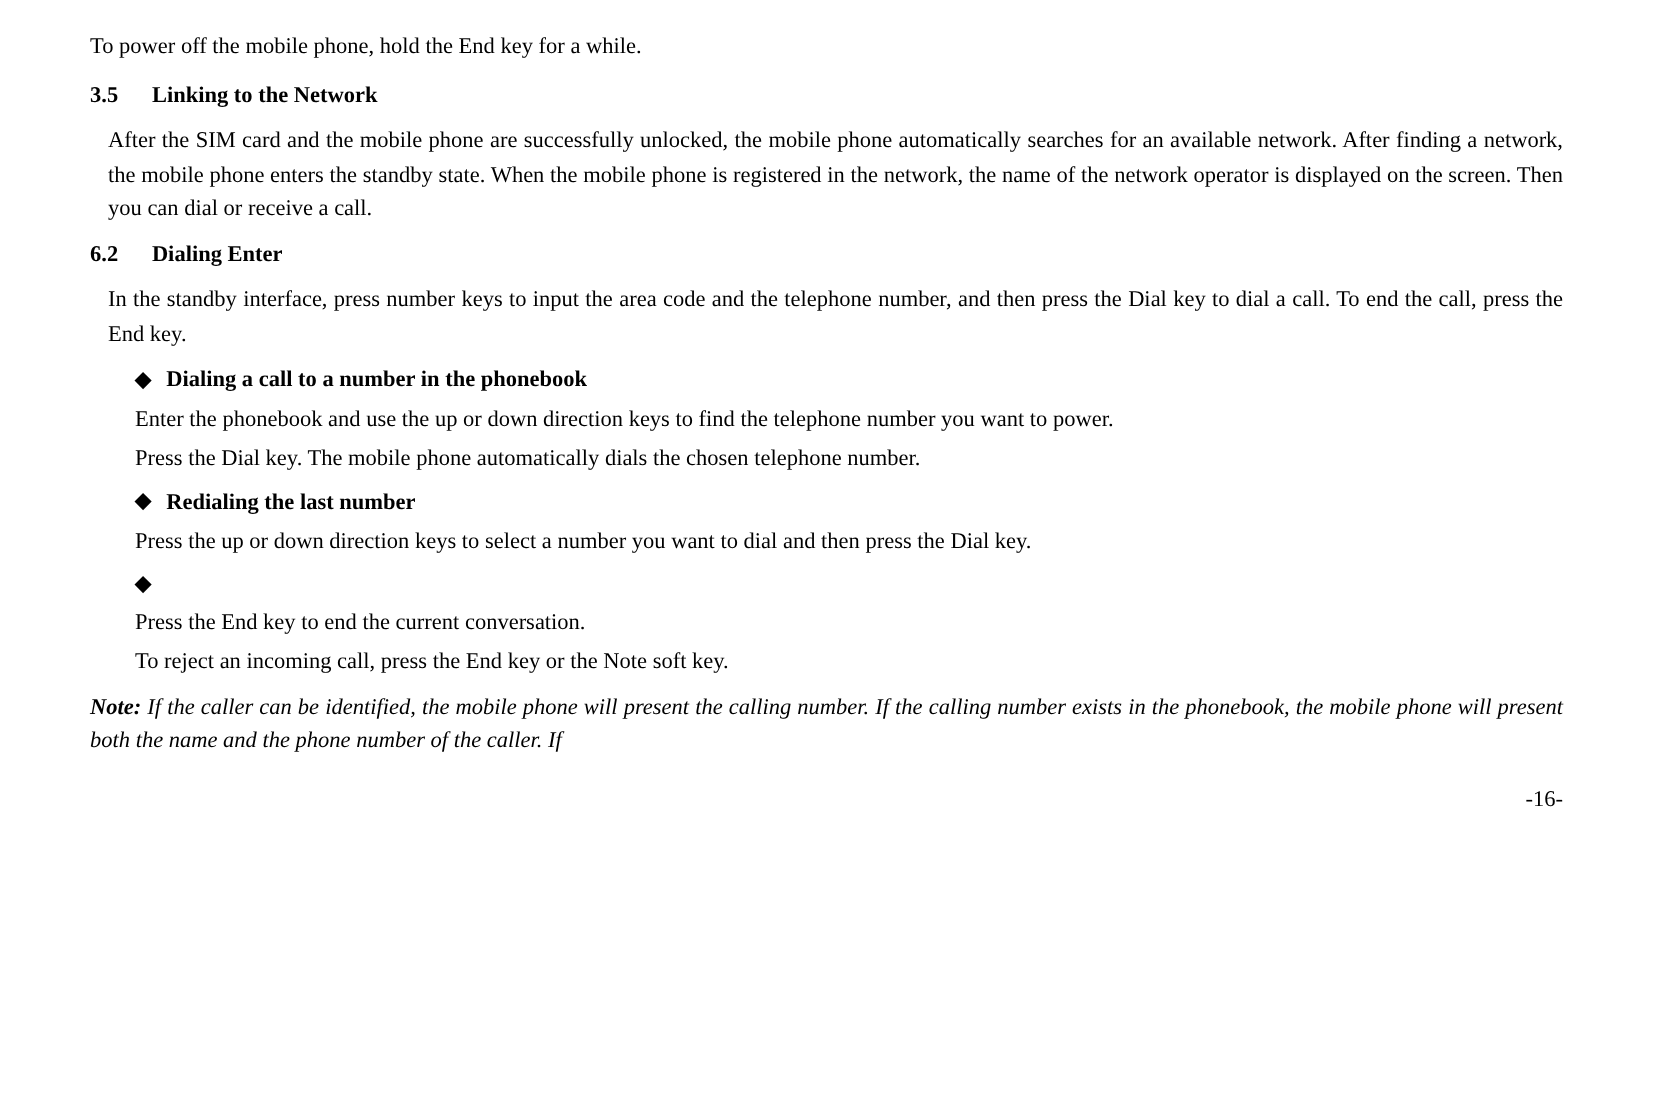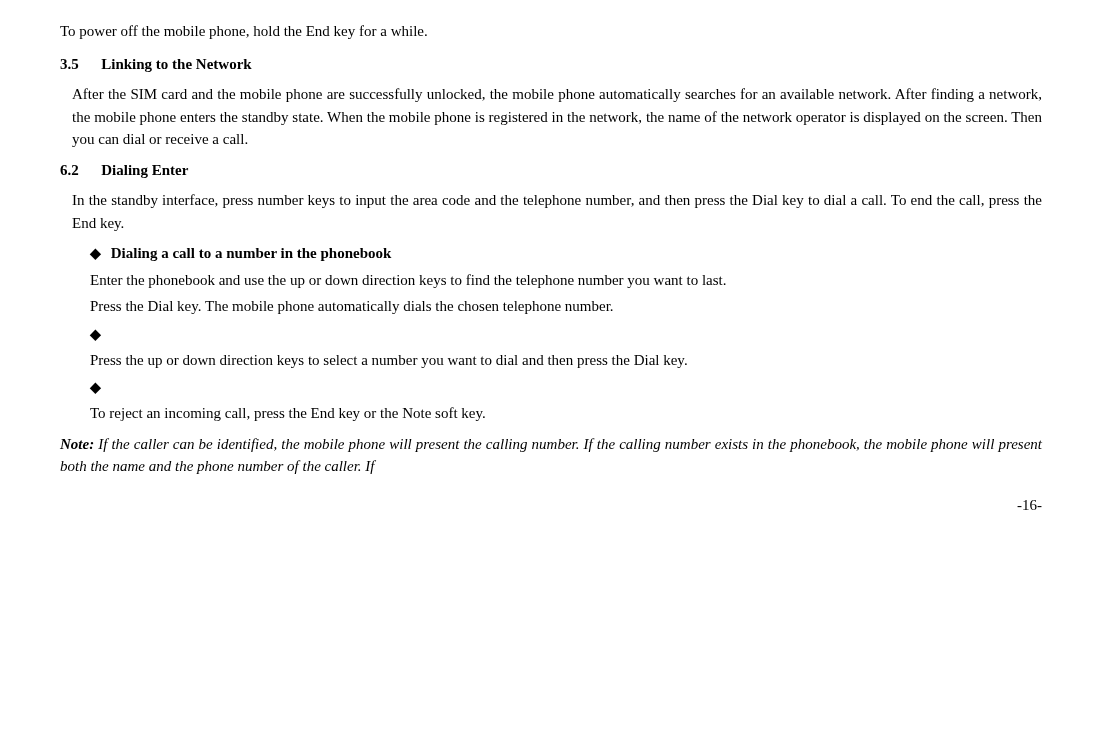--- a/index.html
+++ b/index.html
@@ -84,35 +84,37 @@
   <span>Dialing Enter</span>
 </p>
 
 <p class="body-text">In the standby interface, press number keys to input the area code and the telephone number, and then press the Dial key to dial a call. To end the call, press the End key.</p>
 
 <div class="bullet-section">
   <div class="bullet-heading">
     <span class="diamond">◆</span>
     <span>Dialing a call to a number in the phonebook</span>
   </div>
-  <p class="bullet-body">Enter the phonebook and use the up or down direction keys to find the telephone number you want to last.</p>
+  <p class="bullet-body">Enter the phonebook and use the up or down direction keys to find the telephone number you want to power.</p>
   <p class="bullet-body">Press the Dial key. The mobile phone automatically dials the chosen telephone number.</p>
 </div>
 
 <div class="bullet-section">
   <div class="bullet-heading">
     <span class="diamond">◆</span>
+    <span>Redialing the last number</span>
   </div>
   <p class="bullet-body">Press the up or down direction keys to select a number you want to dial and then press the Dial key.</p>
 </div>
 
 <div class="bullet-section">
   <div class="bullet-heading">
     <span class="diamond">◆</span>
   </div>
+  <p class="bullet-body">Press the End key to end the current conversation.</p>
   <p class="bullet-body">To reject an incoming call, press the End key or the Note soft key.</p>
 </div>
 
 <p class="note-text">
   <span class="note-bold">Note:</span><span class="note-italic"> If the caller can be identified, the mobile phone will present the calling number. If the calling number exists in the phonebook, the mobile phone will present both the name and the phone number of the caller. If</span>
 </p>
 
 <p class="page-footer">-16-</p>
 
 </body></html>

